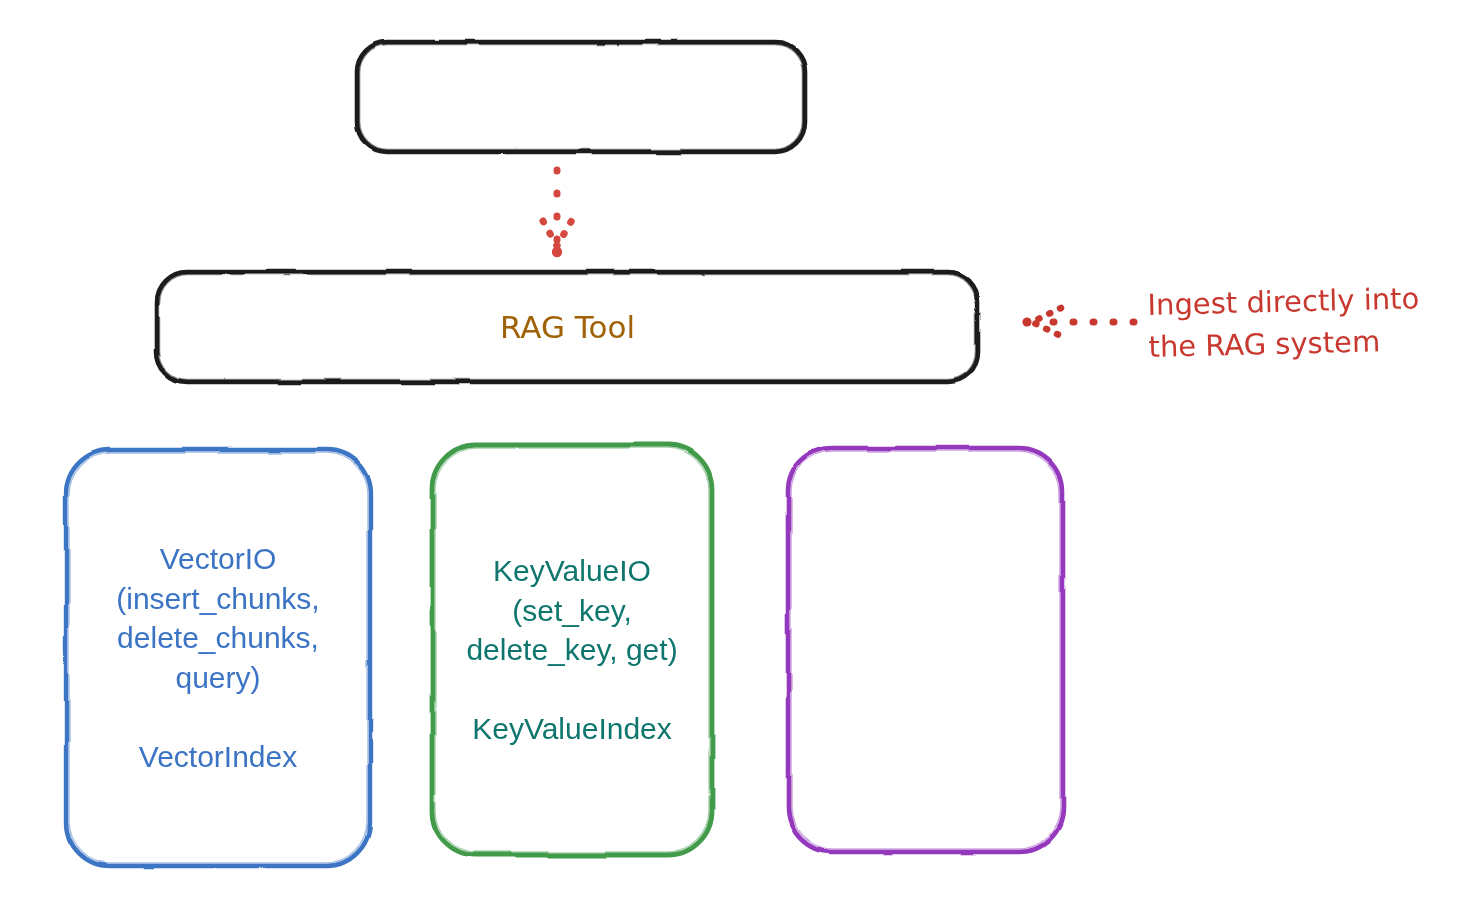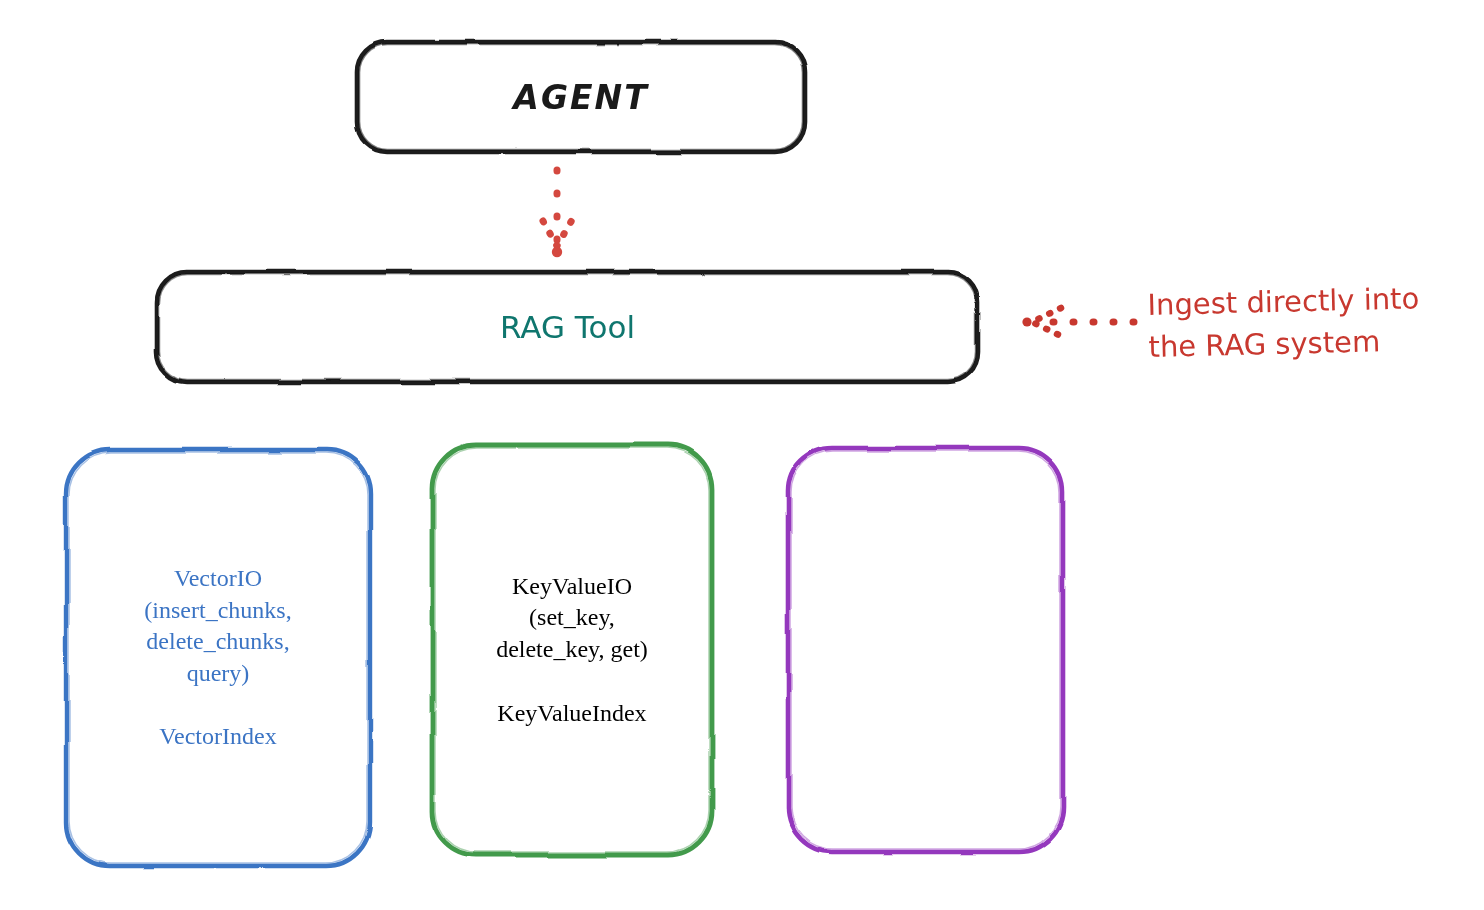--- a/index.html
+++ b/index.html
@@ -45,42 +45,42 @@
     color: #1a1a1a;
     font-family: "DejaVu Sans", sans-serif;
   }
   .lbl-ragtool {
     left: 157px;
     top: 272px;
     width: 821px;
     height: 110px;
     font-size: 31px;
     font-weight: 500;
-    color: #0f766e;
+    color: #a16207;
     font-family: "DejaVu Sans", sans-serif;
   }
   .lbl-store {
-    font-size: 24px;
+    font-size: 30px;
     font-weight: 500;
     line-height: 1.32;
-    font-family: Liberation Serif, serif;
+    font-family: Liberation Sans, sans-serif;
   }
   .lbl-vector {
     left: 66px;
     top: 450px;
     width: 304px;
     height: 416px;
     color: #3b74c4;
   }
   .lbl-keyvalue {
     left: 432px;
     top: 445px;
     width: 280px;
     height: 410px;
-    color: #000000;
+    color: #0f766e;
   }
   .lbl-relational {
     left: 788px;
     top: 448px;
     width: 275px;
     height: 404px;
     color: #9437bd;
   }
   .annotation-note {
     position: absolute;
@@ -150,21 +150,20 @@
       <circle cx="557" cy="252" r="5.2" fill="#d4483f"></circle>
     </g>
 
     <g>
       <line x1="1134" y1="322" x2="1040" y2="322" stroke="#c8382f" stroke-width="7" stroke-linecap="round" stroke-dasharray="1 19"></line>
       <path d="M 1061 308 L 1032 322 L 1061 336" fill="none" stroke="#c8382f" stroke-width="6.6" stroke-linecap="round" stroke-linejoin="round" stroke-dasharray="1 11"></path>
       <circle cx="1027" cy="322" r="4.6" fill="#c8382f"></circle>
     </g>
   </svg>
 
-  <div class="node-label lbl-agent">AGENT</div>
 
   <div class="node-label lbl-ragtool">RAG Tool</div>
 
   <div class="node-label lbl-store lbl-vector">VectorIO
 (insert_chunks,
 delete_chunks,
 query)
 
 VectorIndex</div>
 

